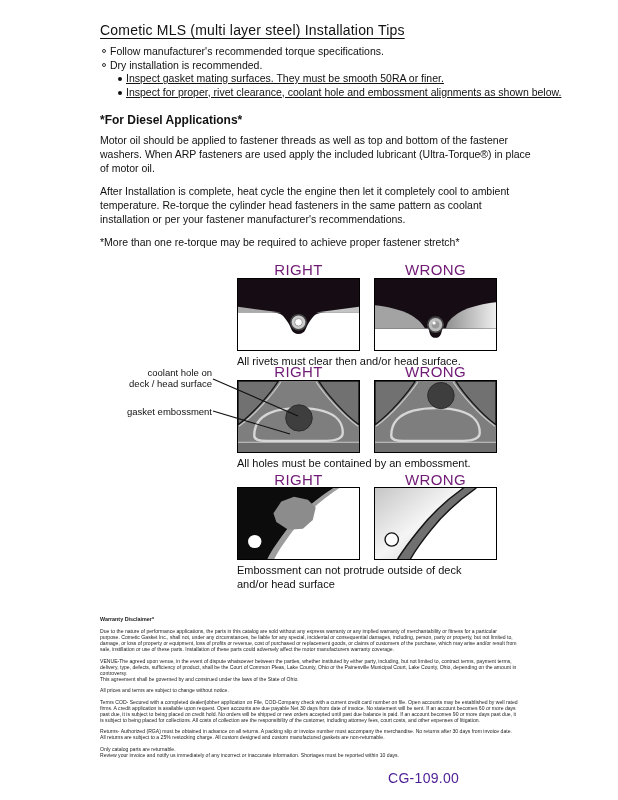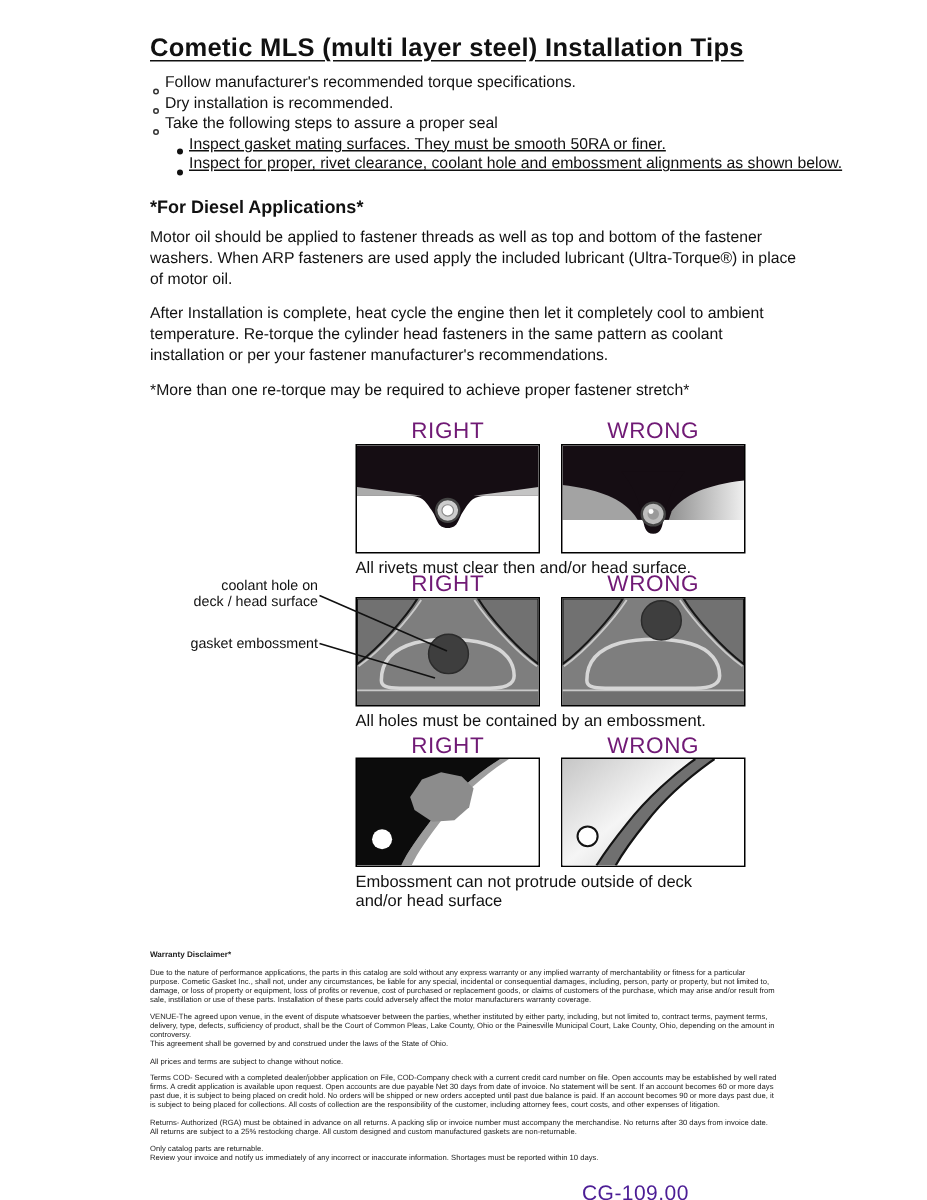--- a/index.html
+++ b/index.html
@@ -5,26 +5,26 @@
   * { margin:0; padding:0; box-sizing:border-box; }
   html,body { background:#ffffff; }
   .page {
     position:relative; width:618px; height:800px; background:#fff;
     font-family:"Liberation Sans", sans-serif; color:var(--ink,#111);
     overflow:hidden;
   }
   .content { padding:22px 94px 0 100px; }
 
   .title {
-    font-size:17px; font-weight:bold; letter-spacing:.2px;
+    font-size:14px; font-weight:normal; letter-spacing:.2px;
     text-decoration:underline; text-underline-offset:3px;
     margin-bottom:7px;
   }
   .blist { font-size:10.5px; line-height:13.5px; }
-  .brow { display:flex; align-items:flex-end; }
+  .brow { display:flex; align-items:flex-start; }
   .circle-marker {
     width:4px; height:4px; border:1px solid #333; border-radius:50%;
     flex:0 0 auto; margin:4px 4px 0 2px;
   }
   .dot-marker {
     width:4px; height:4px; background:#111; border-radius:50%;
     flex:0 0 auto; margin:5px 4px 0 0;
   }
   .sub { margin-left:18px; white-space:nowrap;text-decoration:underline; }
 
@@ -64,24 +64,20 @@
     <div class="title">Cometic MLS (multi layer steel) Installation Tips</div>
 
     <div class="blist">
       <div class="brow">
         <span class="circle-marker"></span>
         <span>Follow manufacturer's recommended torque specifications.</span>
       </div>
       <div class="brow">
         <span class="circle-marker"></span>
         <span>Dry installation is recommended.</span>
-      </div>
-      <div class="brow">
-        <span class="circle-marker"></span>
-        <span>Take the following steps to assure a proper seal</span>
       </div>
       <div class="brow sub">
         <span class="dot-marker"></span>
         <span>Inspect gasket mating surfaces.  They must be smooth 50RA or finer.</span>
       </div>
       <div class="brow sub">
         <span class="dot-marker"></span>
         <span>Inspect for proper, rivet clearance, coolant hole and embossment alignments as shown below.</span>
       </div>
     </div>

